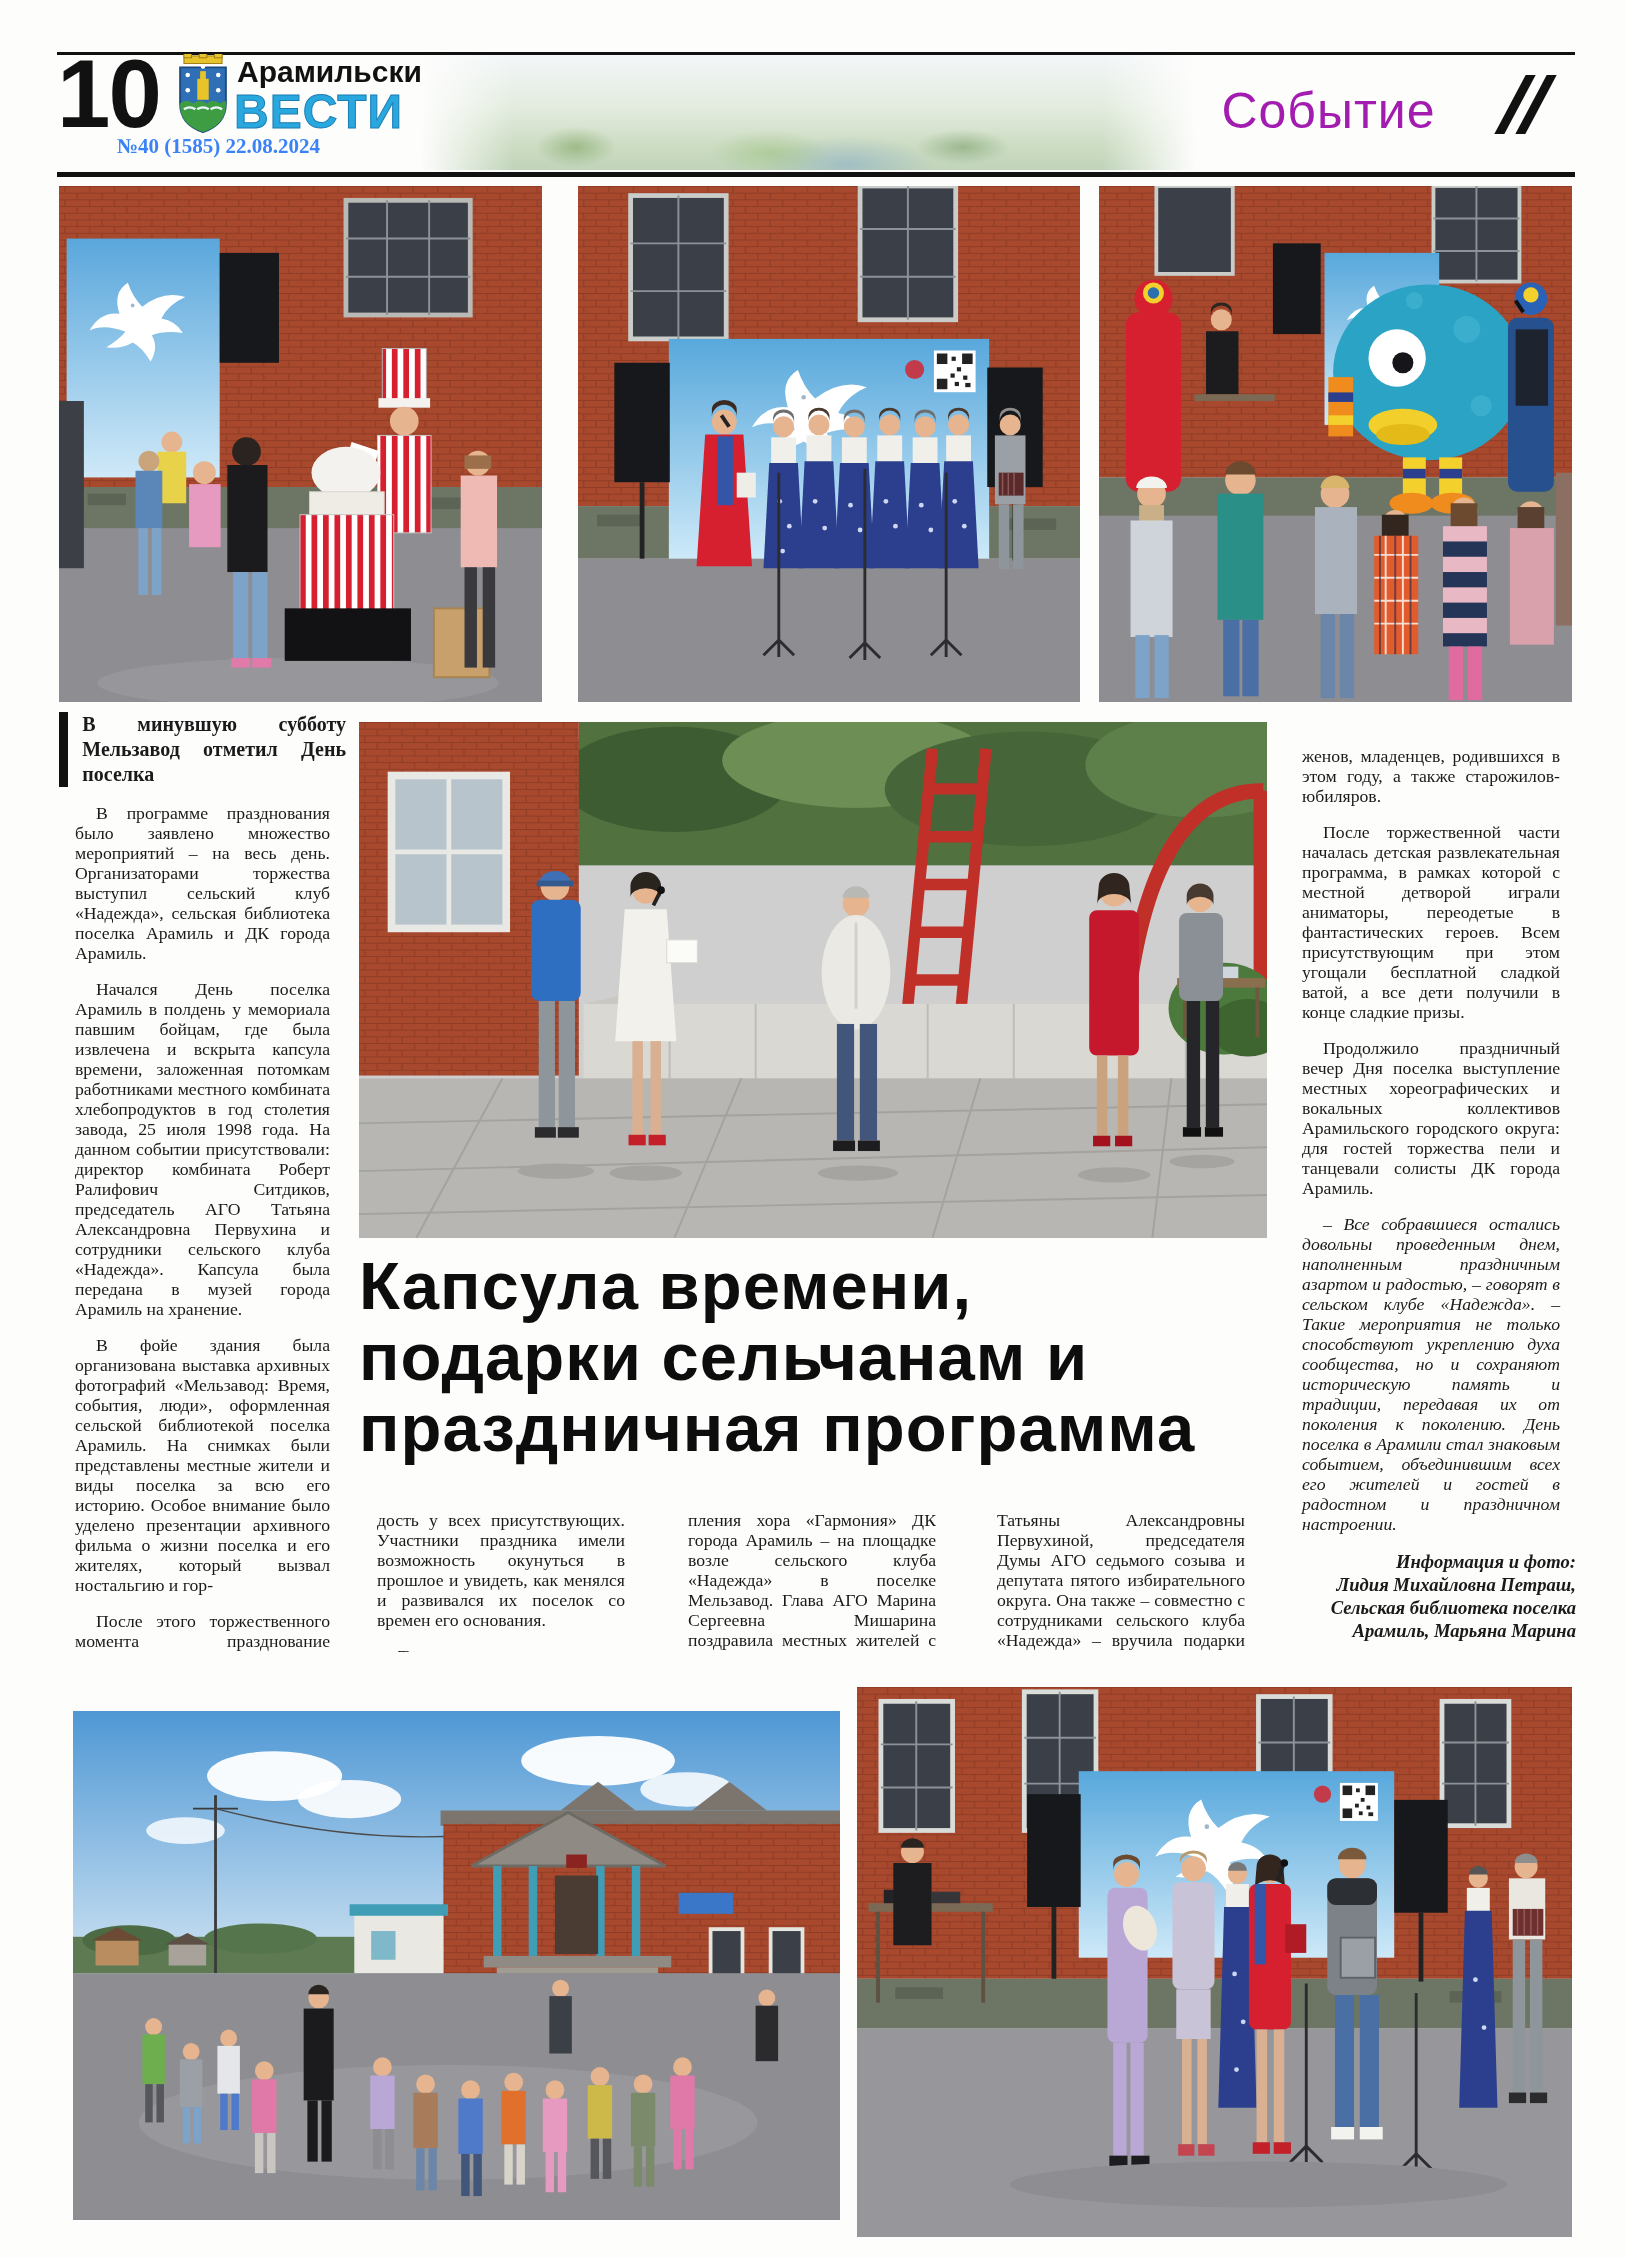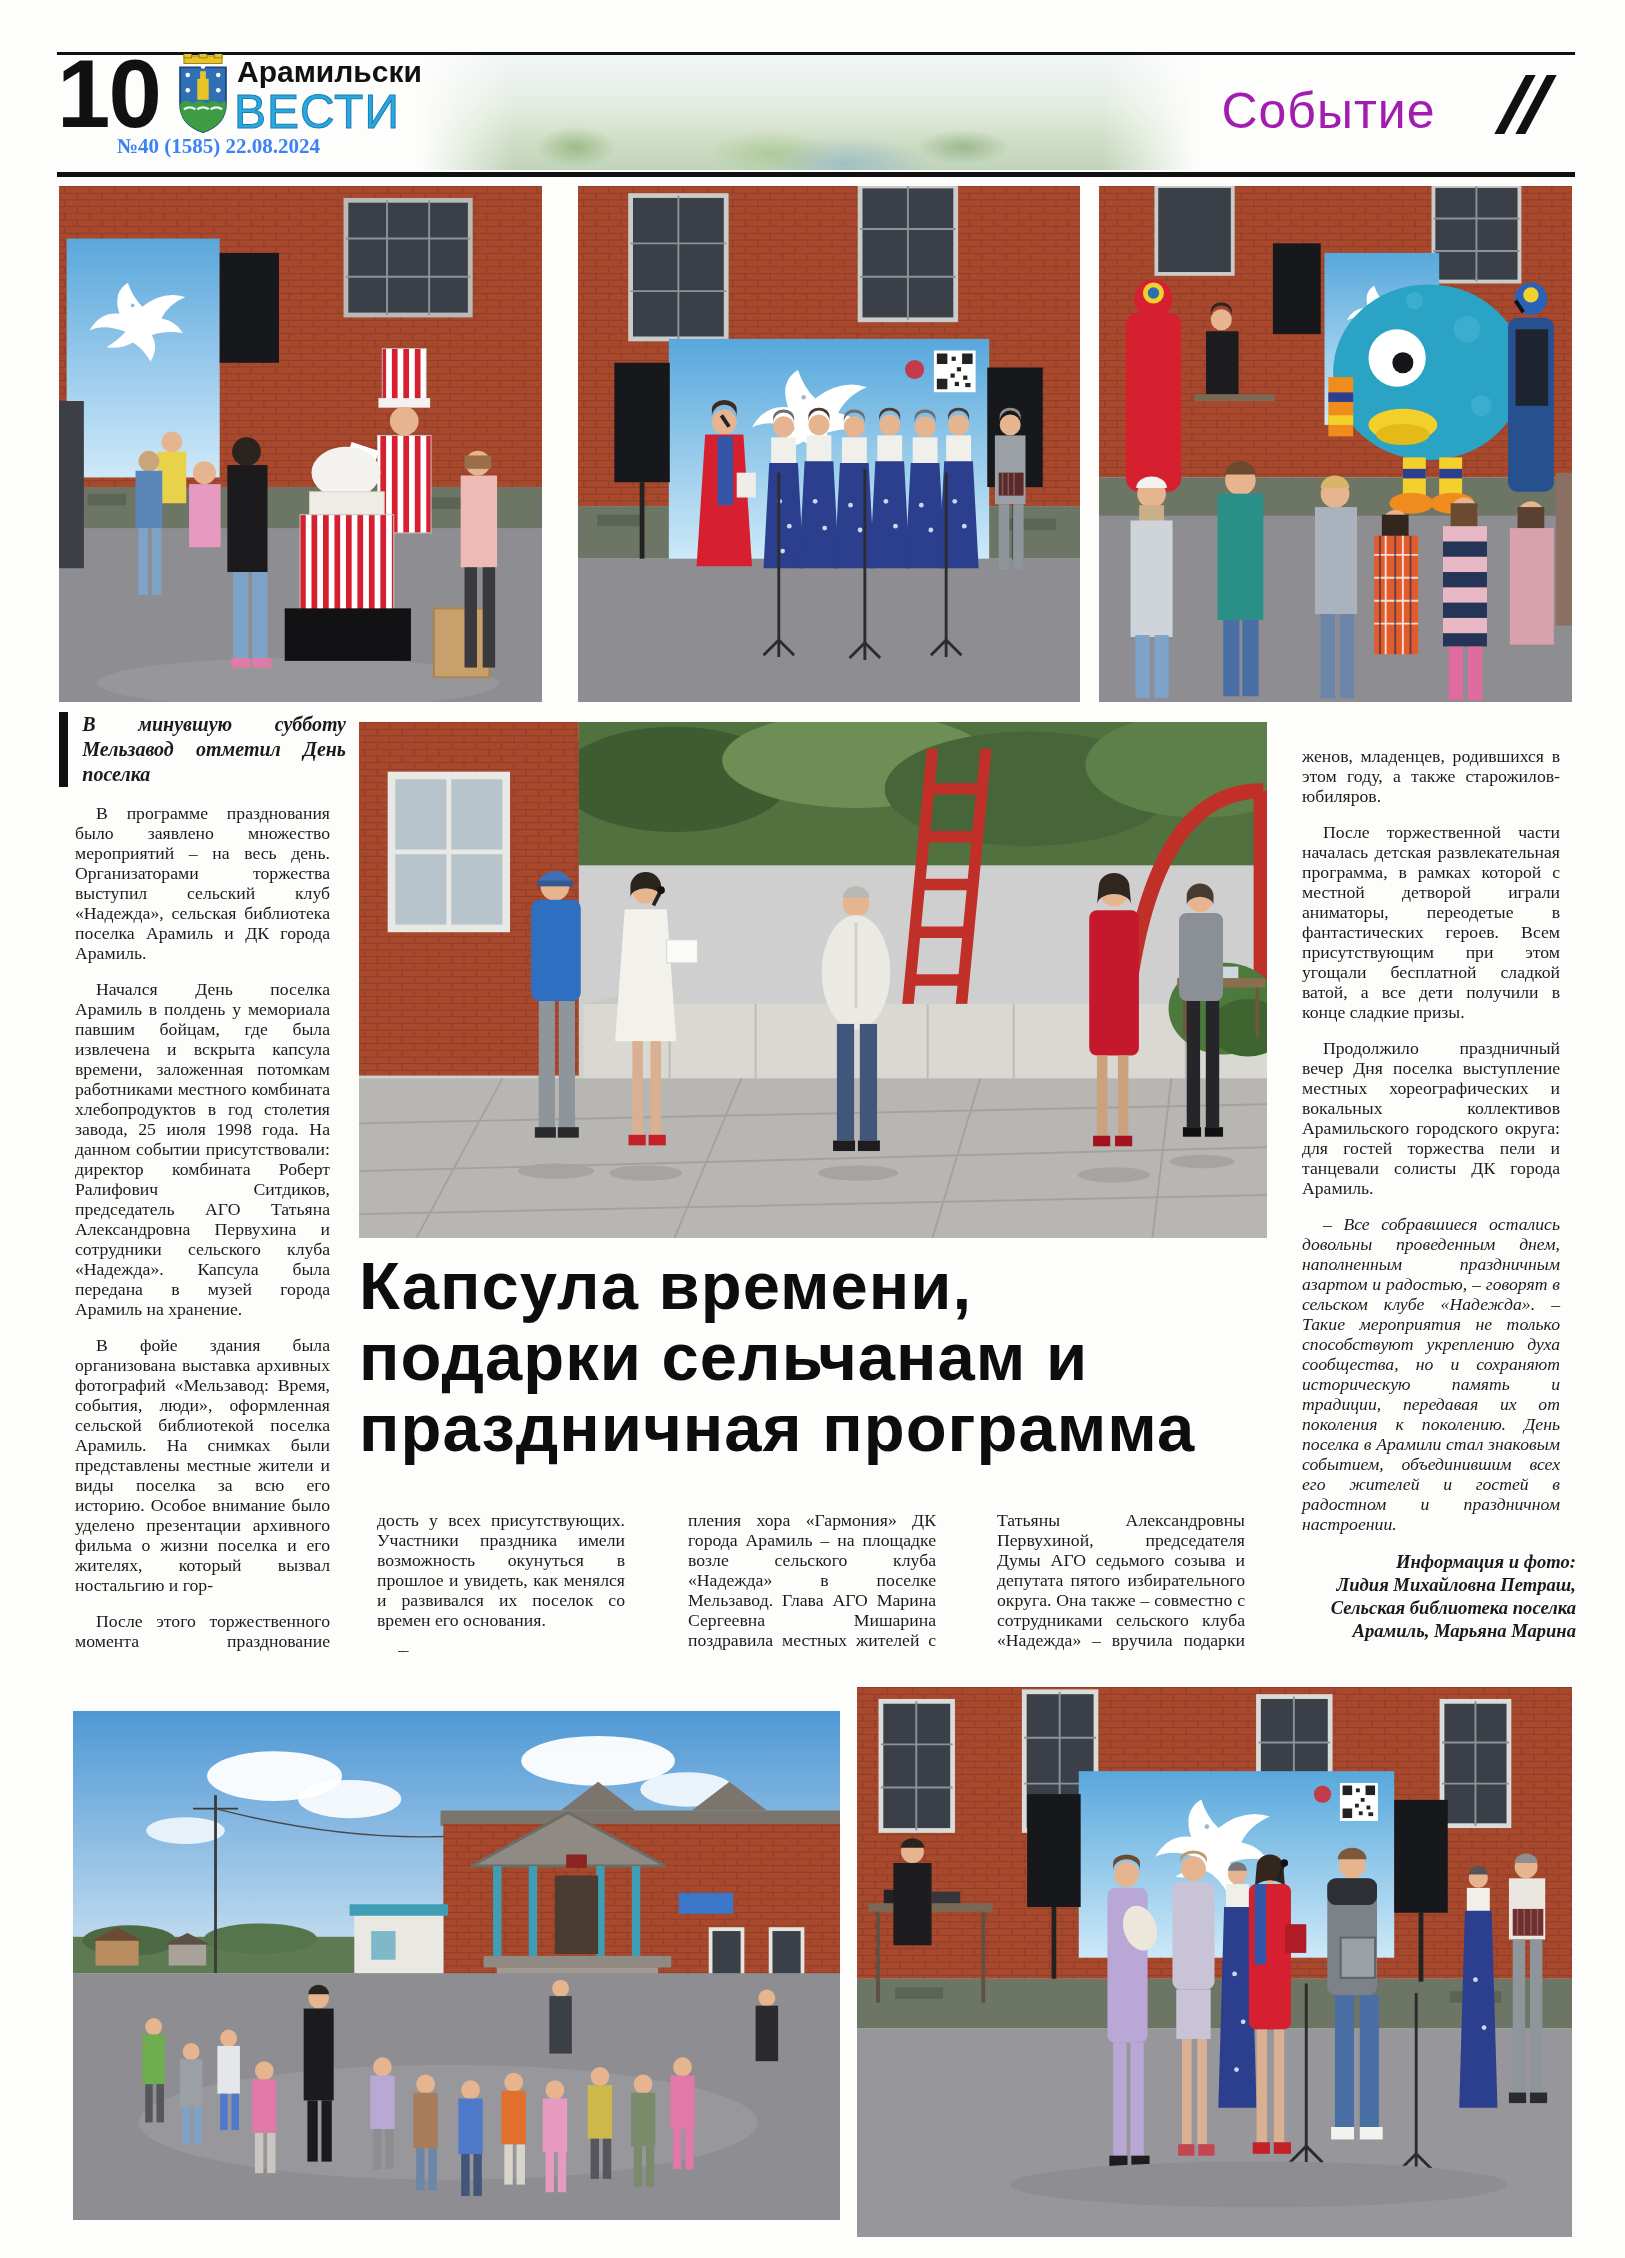--- a/index.html
+++ b/index.html
@@ -6,21 +6,21 @@
   .page{position:relative;width:1626px;height:2259px;background:#fdfdfc;margin:0 auto;
         font-family:"Liberation Serif", serif;color:#1a1a1a;overflow:hidden;}
   
   .rule{position:absolute;left:57px;width:1518px;background:#111;}
   .pagenum{position:absolute;left:57px;top:46px;font-family:"Liberation Sans",sans-serif;
            font-weight:bold;font-size:96px;line-height:1;letter-spacing:-1.9px;color:#111;}
   .crest{position:absolute;left:176px;top:54px;}
   .brand-top{position:absolute;left:237px;top:55px;font-family:"Liberation Sans",sans-serif;
              font-weight:bold;font-size:30px;color:#111;letter-spacing:0;}
   .brand-bottom{position:absolute;left:234px;top:84px;font-family:"Liberation Sans",sans-serif;
-             font-weight:normal;font-size:48px;letter-spacing:1px;color:#29a7df;
+             font-weight:bold;font-size:48px;letter-spacing:1px;color:#29a7df;
              -webkit-text-stroke:1px #1b7db3;}
   .issue{position:absolute;left:117px;top:134px;font-size:21px;font-weight:bold;color:#3b82f6;}
   .header-photo{position:absolute;left:421px;top:55px;width:774px;height:115px;
      background:
        radial-gradient(57px 29px at 20% 80%, rgba(120,160,90,.55), transparent 70%),
        radial-gradient(86px 32.5px at 45% 85%, rgba(150,190,120,.5), transparent 70%),
        radial-gradient(67px 25px at 70% 80%, rgba(110,150,95,.5), transparent 70%),
        radial-gradient(115px 38px at 55% 95%, rgba(140,175,200,.6), transparent 75%),
        linear-gradient(to bottom,#f2f6f8 0%,#e3ecdf 45%,#ccdcc2 80%,#c0d4ba 100%);}
   .header-photo:before{content:"";position:absolute;inset:0;
@@ -30,21 +30,21 @@
   .slashes{position:absolute;left:1491px;top:75px;width:86px;height:59px;}
   .slash{position:absolute;top:0;width:9.6px;height:59px;background:#111;transform:skewX(-28deg);}
   
   .photo{position:absolute;overflow:hidden;background:#cfcfcf;}
   .photo svg{display:block;width:100%;height:100%;}
   
   .col{position:absolute;text-align:justify;font-size:17.7px;line-height:20px;overflow:hidden;}
   .col p{margin:16px;text-indent:21px;}
   .col p.noind{text-indent:0;}
   .lede{font-weight:bold;font-size:20px;line-height:25px;border-left:9.6px solid #111;
-        padding-left:14.3px;margin:0 0 15.3px 0;text-align:justify;font-style:italic;}
+        padding-left:14.3px;margin:0 0 15.3px 0;text-align:justify;}
   .headline{position:absolute;left:359px;top:1250px;width:918px;
         font-family:"Liberation Sans",sans-serif;font-weight:bold;color:#0d0d0d;}
   .headline div{font-size:67px;line-height:71px;letter-spacing:1px;white-space:nowrap;}
   .ital{font-style:italic;}
   .byline{margin-top:4px;text-align:right;font-weight:bold;font-style:italic;
           font-size:18.6px;line-height:23px;}
 </style>
 </head>
 <body>
 

